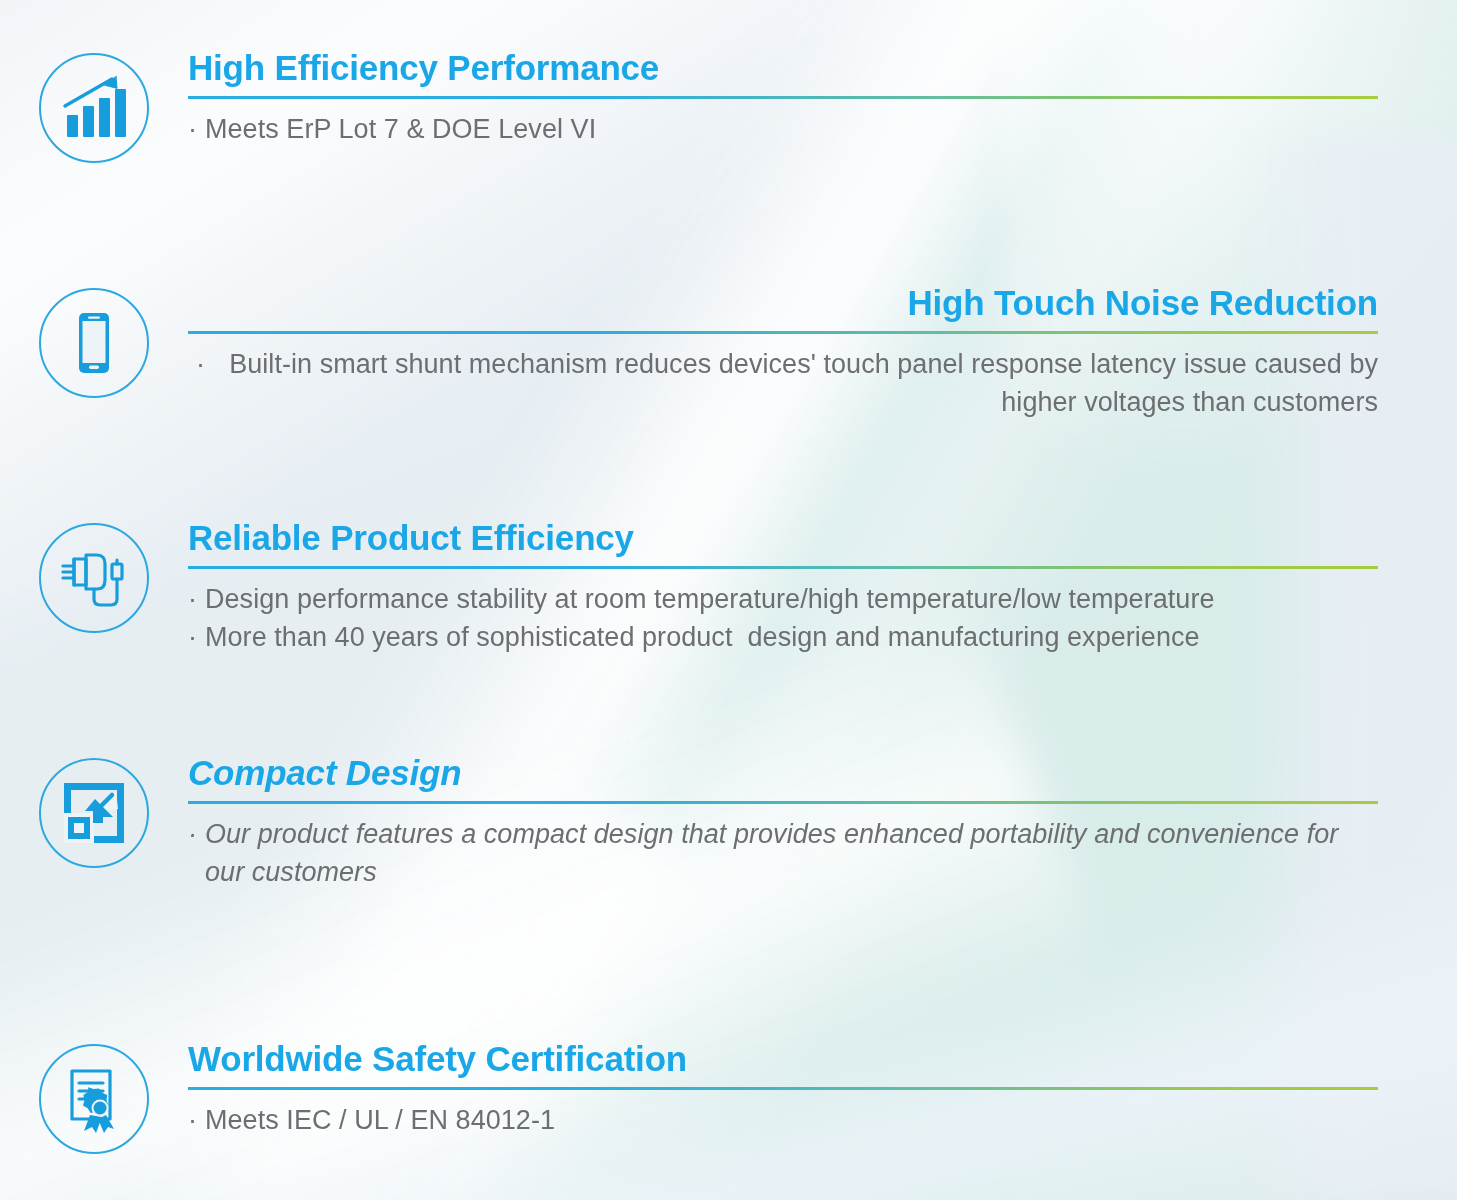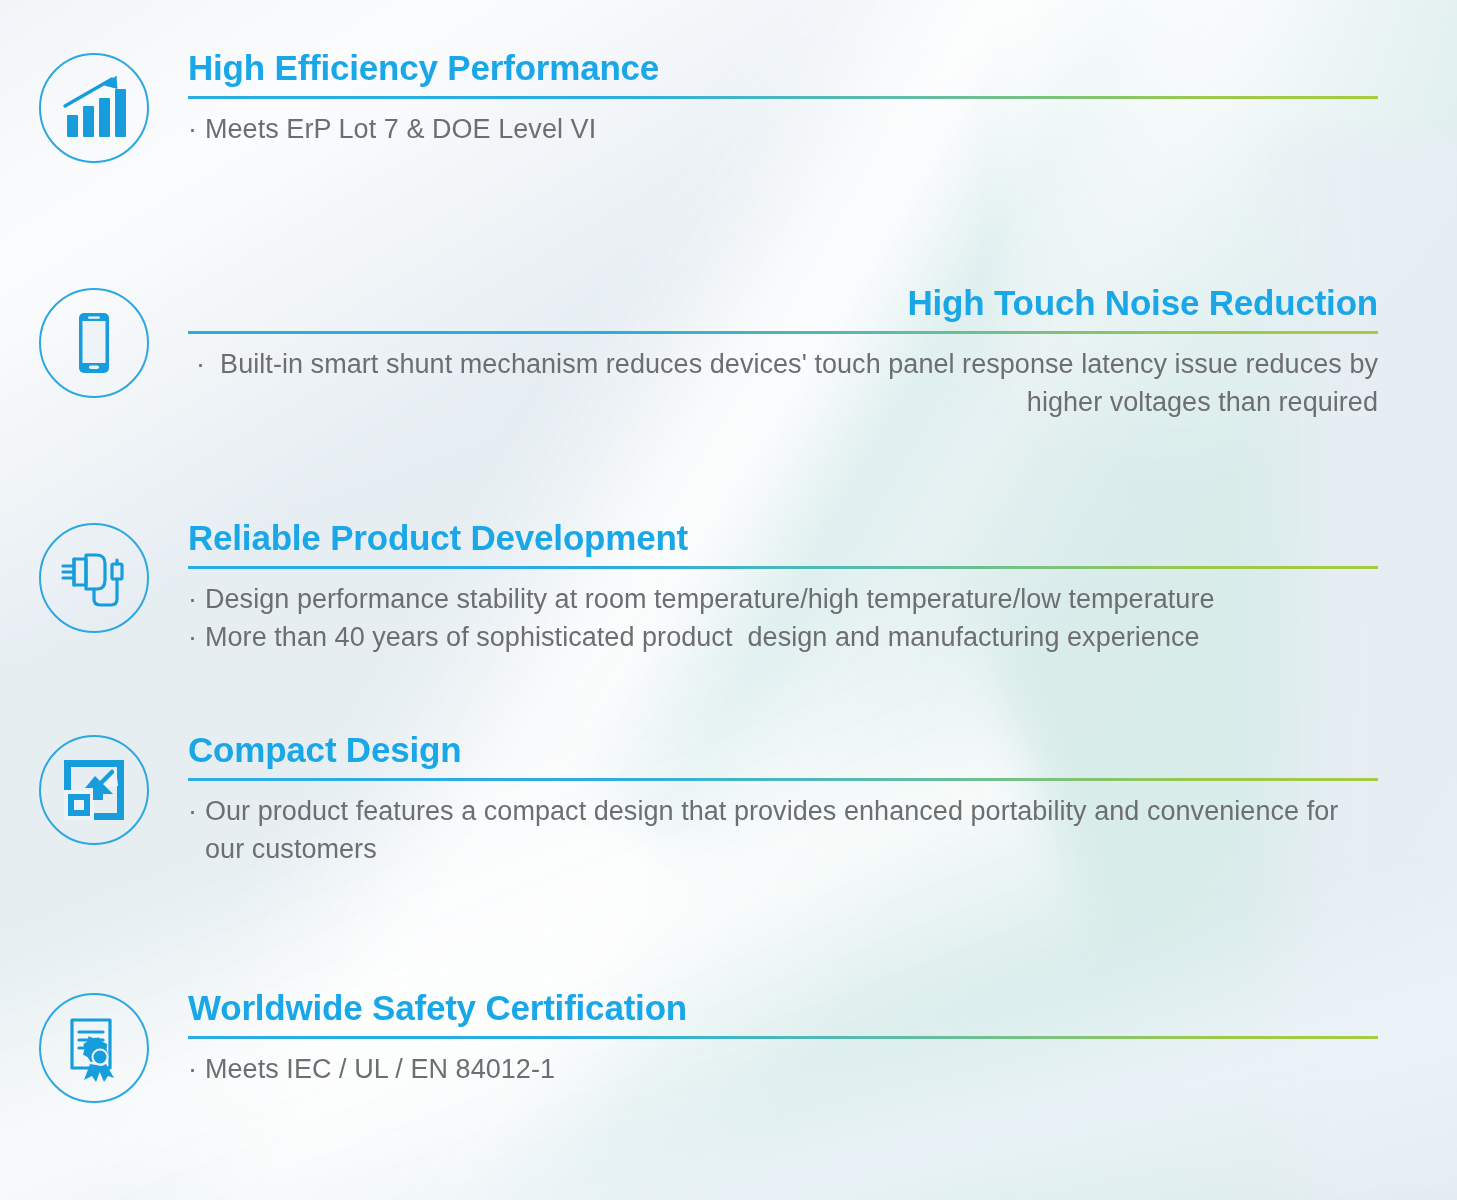--- a/index.html
+++ b/index.html
@@ -247,21 +247,21 @@
             <rect x="32" y="59.5" width="10" height="3.4" rx="1.7" fill="#eef3f7"></rect>
           </svg>
         </div>
       </div>
       <div class="feature-body">
         <h2 class="feature-title">High Touch Noise Reduction</h2>
         <div class="feature-rule"></div>
         <ul class="bullet-list">
           <li class="bullet-item">
             <span class="bullet-dot">·</span>
-            <span class="bullet-text">Built-in smart shunt mechanism reduces devices' touch panel response latency issue reduces by higher voltages than required</span>
+            <span class="bullet-text">Built-in smart shunt mechanism reduces devices' touch panel response latency issue caused by higher voltages than customers</span>
           </li>
         </ul>
       </div>
     </div>
 
     <div class="feature" style="top:517px;">
       <div class="icon-wrap">
         <div class="icon-circle">
           <svg width="78" height="74" viewBox="0 0 78 74">
             <g fill="none" stroke="#179ddc" stroke-width="3.2" stroke-linecap="round" stroke-linejoin="round">
@@ -272,36 +272,36 @@
               <path d="M8 31 L18 31"></path>
               <path d="M8 37 L18 37"></path>
               <path d="M39 48 L39 58 Q39 64 45 64 L56 64 Q62 64 62 58 L62 38"></path>
               <rect x="57" y="23" width="10" height="15" rx="1.5"></rect>
               <path d="M62 19 L62 23"></path>
             </g>
           </svg>
         </div>
       </div>
       <div class="feature-body">
-        <h2 class="feature-title">Reliable Product Development</h2>
+        <h2 class="feature-title">Reliable Product Efficiency</h2>
         <div class="feature-rule"></div>
         <ul class="bullet-list">
           <li class="bullet-item">
             <span class="bullet-dot">·</span>
             <span class="bullet-text">Design performance stability at room temperature/high temperature/low temperature</span>
           </li>
           <li class="bullet-item">
             <span class="bullet-dot">·</span>
             <span class="bullet-text">More than 40 years of sophisticated product  design and manufacturing experience</span>
           </li>
         </ul>
       </div>
     </div>
 
-    <div class="feature" style="top:729px;">
+    <div class="feature" style="top:752px;font-style:italic;">
       <div class="icon-wrap">
         <div class="icon-circle">
           <svg width="68" height="68" viewBox="0 0 68 68">
             <path d="M4 4 H64 V64 H4 Z M11 11 V57 H57 V11 Z" fill="#179ddc" fill-rule="evenodd"></path>
             <rect x="4" y="34" width="30" height="30" fill="#eef3f7"></rect>
             <path d="M8 38 H30 V60 H8 Z M14 44 V54 H24 V44 Z" fill="#179ddc" fill-rule="evenodd"></path>
             <path d="M34 34 L56 12 L58 30 L40 32 Z" fill="#eef3f7"></path>
             <g fill="#179ddc">
               <path d="M30 22 L48 40 L38 40 L38 46 L28 46 L28 34 L20 34 Z" transform="translate(5,-2)"></path>
             </g>
@@ -317,21 +317,21 @@
         <div class="feature-rule"></div>
         <ul class="bullet-list">
           <li class="bullet-item">
             <span class="bullet-dot">·</span>
             <span class="bullet-text">Our product features a compact design that provides enhanced portability and convenience for our customers</span>
           </li>
         </ul>
       </div>
     </div>
 
-    <div class="feature" style="top:987px;">
+    <div class="feature" style="top:1038px;">
       <div class="icon-wrap">
         <div class="icon-circle">
           <svg width="72" height="72" viewBox="0 0 72 72">
             <g fill="none" stroke="#179ddc" stroke-width="3.2" stroke-linejoin="round">
               <path d="M14 8 H52 V56 H14 Z"></path>
             </g>
             <g stroke="#179ddc" stroke-width="3.2" stroke-linecap="round">
               <path d="M21 20 H45"></path>
               <path d="M21 28 H45"></path>
               <path d="M21 36 H38"></path>

